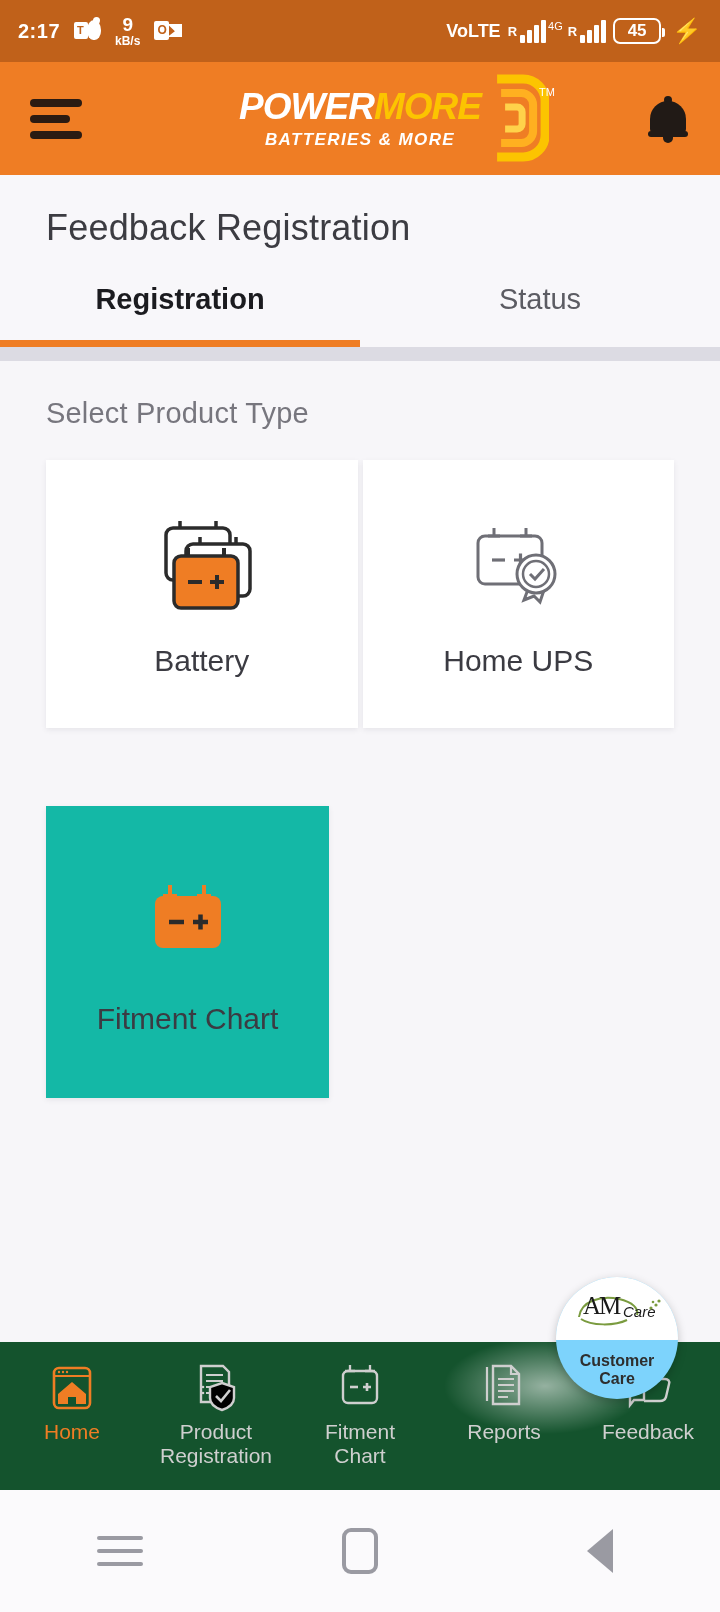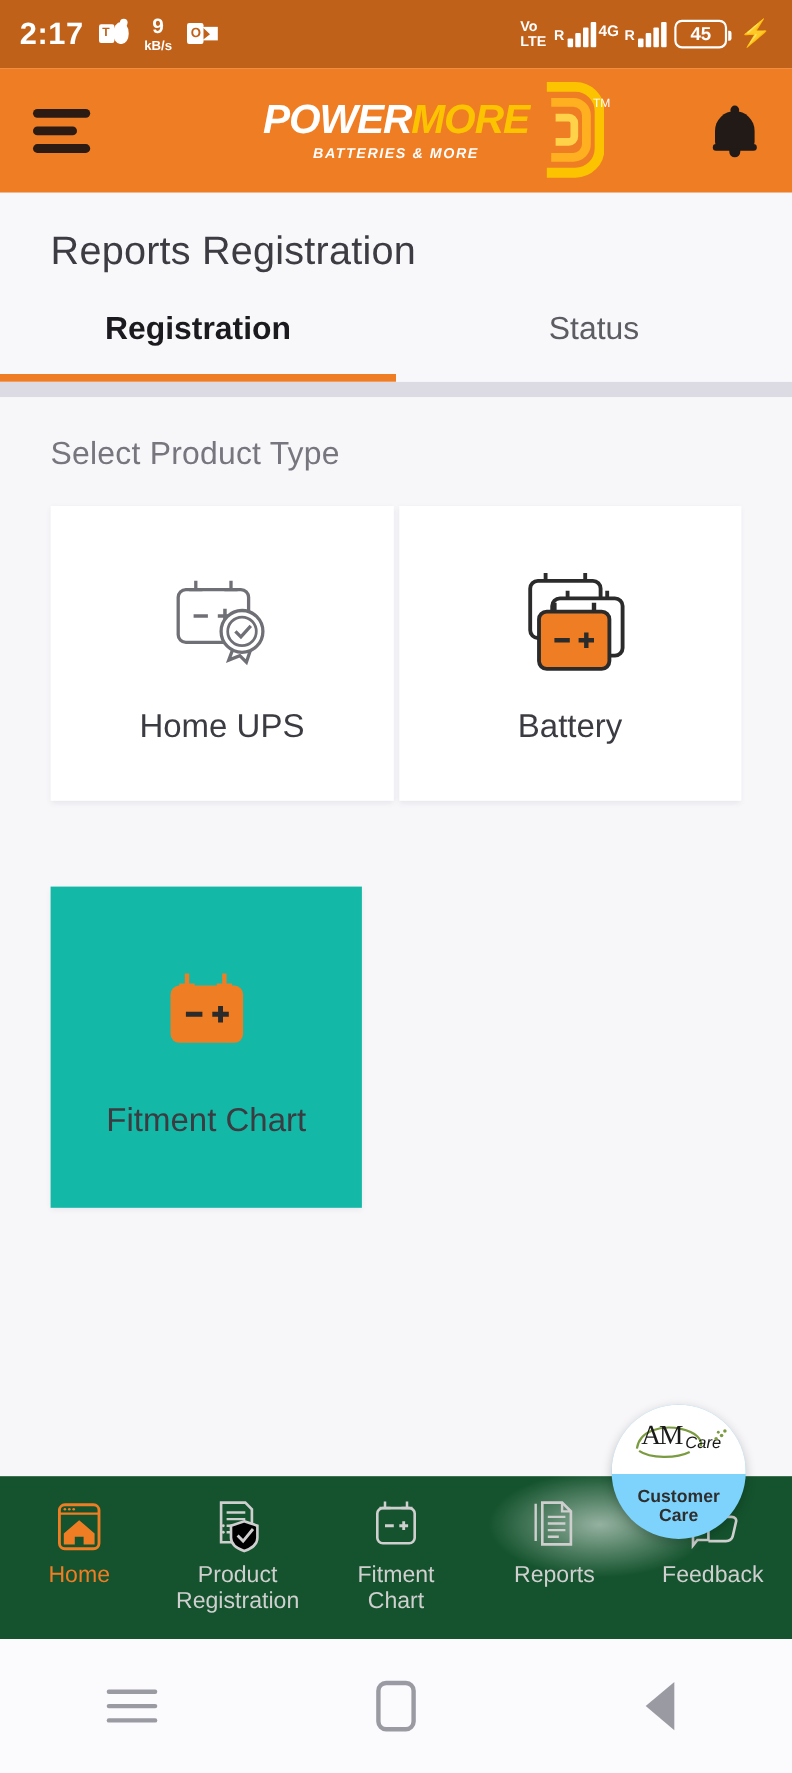--- a/index.html
+++ b/index.html
@@ -11,21 +11,21 @@
     position:relative;
   }
 
   
   .statusbar{
     height:62px; background:#c0611a; color:#fff;
     display:flex; align-items:center; justify-content:space-between;
     padding:0 18px;
   }
   .sb-left{ display:flex; align-items:center; gap:14px; }
-  .sb-time{ font-size:28px; font-weight:700; letter-spacing:.5px; }
+  .sb-time{ font-size:20px; font-weight:700; letter-spacing:.5px; }
   .sb-right{ display:flex; align-items:center; gap:7px; }
 
   .icon-teams{
     width:27px;height:27px;position:relative;display:block;
   }
   .icon-teams .t1{
     position:absolute;left:0;top:4px;width:14px;height:17px;
     background:#fff;border-radius:2px;
   }
   .icon-teams .t1::after{
@@ -53,29 +53,29 @@
   .icon-outlook .ob::after{
     content:"O";position:absolute;left:3px;top:1px;font-size:12px;
     font-weight:700;color:#c0611a;line-height:17px;
   }
   .icon-outlook .oe{
     position:absolute;right:0;top:5px;width:15px;height:13px;
     background:#fff;
     clip-path:polygon(0 0,100% 0,100% 100%,0 100%,50% 55%);
   }
 
-  .volte{ display:flex;flex-direction:column;line-height:1.05;font-size:13px;font-weight:700; }
+  .volte{ display:flex;flex-direction:row;line-height:1.05;font-size:18px;font-weight:700; }
   .sig{ display:flex;align-items:flex-end;gap:2px; }
   .sig .r{ font-size:13px;font-weight:700;margin-right:1px;align-self:center; }
   .sig i{ display:block;width:5px;background:#fff;border-radius:1px; }
   .sig i:nth-of-type(1){ height:8px; }
   .sig i:nth-of-type(2){ height:13px; }
   .sig i:nth-of-type(3){ height:18px; }
   .sig i:nth-of-type(4){ height:23px; }
-  .fourg{ position:relative; font-size:14px; font-weight:700; align-self:flex-start; margin-right:-2px;}
+  .fourg{ position:relative; font-size:11px; font-weight:400; align-self:flex-start; margin-right:-2px;}
   .battery{
     width:48px;height:26px;border:2.5px solid #fff;border-radius:7px;
     display:flex;align-items:center;justify-content:center;
     font-size:17px;font-weight:700;position:relative;
   }
   .battery::after{
     content:"";position:absolute;right:-6px;top:8px;width:3px;height:9px;
     background:#fff;border-radius:0 2px 2px 0;
   }
   .bolt{ font-size:24px;line-height:1;margin-left:4px; }
@@ -94,21 +94,21 @@
 
   .logo{ position:absolute;left:50%;transform:translateX(-50%);display:flex;align-items:center; }
   .logo-text{ position:relative;display:flex;flex-direction:column;align-items:center;z-index:2; }
   .logo-main{
     font-size:37px;font-weight:800;font-style:italic;letter-spacing:-1px;
     line-height:1;white-space:nowrap;
   }
   .logo-main .w{ color:#ffffff; }
   .logo-main .z{ color:#fcc400; }
   .logo-sub{
-    font-size:13px;font-weight:700;font-style:italic;color:#ffffff;
+    font-size:17px;font-weight:700;font-style:italic;color:#ffffff;
     letter-spacing:1.4px;margin-top:5px;
   }
   .logo-swoosh{
     position:absolute;right:-68px;top:50%;transform:translateY(-50%);
     width:96px;height:92px;z-index:1;
   }
   .logo-tm{ position:absolute;right:-74px;top:-2px;font-size:11px;color:#fff;z-index:3; }
 
   .bell{ width:44px;height:48px;position:relative;cursor:pointer; }
   .bell .body{
@@ -296,70 +296,70 @@
 
   <div class="bell">
     <span class="top"></span>
       <span class="body"></span>
       <span class="base"></span>
       <span class="clap"></span>
   </div>
 </div>
 
 <div class="page-head">
-  <div class="page-title">Reports Registration</div>
+  <div class="page-title">Feedback Registration</div>
   <div class="tabs">
     <div class="tab active">Registration</div>
     <div class="tab inactive">Status</div>
   </div>
   <div class="tab-underline">
     <div class="on"></div>
       <div class="off"></div>
   </div>
   <div class="tab-divider"></div>
 </div>
 
 <div class="content">
   <div class="section-label">Select Product Type</div>
 
   <div class="card-row">
+
+    <div class="card">
+      <div class="card-icon">
+        <svg width="104" height="96" viewBox="0 0 104 96">
+          <path d="M30 14 v-7 M66 14 v-7" stroke="#2b2b2b" stroke-width="3.5"></path>
+          <rect x="16" y="14" width="64" height="52" rx="7" fill="#fff" stroke="#2b2b2b" stroke-width="3.5"></rect>
+          <path d="M50 30 v-7 M86 30 v-7" stroke="#2b2b2b" stroke-width="3.5"></path>
+          <rect x="36" y="30" width="64" height="52" rx="7" fill="#fff" stroke="#2b2b2b" stroke-width="3.5"></rect>
+          <path d="M38 42 v-8 M74 42 v-8" stroke="#2b2b2b" stroke-width="4"></path>
+          <rect x="24" y="42" width="64" height="52" rx="7" fill="#ef7d24" stroke="#2b2b2b" stroke-width="3.5"></rect>
+          <path d="M38 68 h14" stroke="#2b2b2b" stroke-width="4"></path>
+          <path d="M60 68 h14 M67 61 v14" stroke="#2b2b2b" stroke-width="4"></path>
+        </svg>
+      </div>
+      <div class="card-label">Battery</div>
+    </div>
 
     <div class="card">
       <div class="card-icon">
         <svg width="100" height="96" viewBox="0 0 100 96">
           <path d="M26 22 v-8 M58 22 v-8" stroke="#6f6f76" stroke-width="3"></path>
           <path d="M20 22 h12 M52 22 h12" stroke="#6f6f76" stroke-width="3"></path>
           <rect x="10" y="22" width="64" height="48" rx="7" fill="none" stroke="#6f6f76" stroke-width="3"></rect>
           <path d="M24 46 h13" stroke="#6f6f76" stroke-width="3.2"></path>
           <path d="M46 46 h13 M52.5 39.5 v13" stroke="#6f6f76" stroke-width="3.2"></path>
           <path d="M62 70 l-6 16 10 -4 6 6 6 -18" fill="#fff" stroke="#6f6f76" stroke-width="3"></path>
           <circle cx="68" cy="60" r="19" fill="#fff" stroke="#6f6f76" stroke-width="3"></circle>
           <circle cx="68" cy="60" r="13" fill="#fff" stroke="#6f6f76" stroke-width="2.5"></circle>
           <path d="M62 60 l5 5 9 -10" fill="none" stroke="#6f6f76" stroke-width="3"></path>
         </svg>
       </div>
       <div class="card-label">Home UPS</div>
     </div>
 
-    <div class="card">
-      <div class="card-icon">
-        <svg width="104" height="96" viewBox="0 0 104 96">
-          <path d="M30 14 v-7 M66 14 v-7" stroke="#2b2b2b" stroke-width="3.5"></path>
-          <rect x="16" y="14" width="64" height="52" rx="7" fill="#fff" stroke="#2b2b2b" stroke-width="3.5"></rect>
-          <path d="M50 30 v-7 M86 30 v-7" stroke="#2b2b2b" stroke-width="3.5"></path>
-          <rect x="36" y="30" width="64" height="52" rx="7" fill="#fff" stroke="#2b2b2b" stroke-width="3.5"></rect>
-          <path d="M38 42 v-8 M74 42 v-8" stroke="#2b2b2b" stroke-width="4"></path>
-          <rect x="24" y="42" width="64" height="52" rx="7" fill="#ef7d24" stroke="#2b2b2b" stroke-width="3.5"></rect>
-          <path d="M38 68 h14" stroke="#2b2b2b" stroke-width="4"></path>
-          <path d="M60 68 h14 M67 61 v14" stroke="#2b2b2b" stroke-width="4"></path>
-        </svg>
-      </div>
-      <div class="card-label">Battery</div>
-    </div>
-
   </div>
 
   <div class="card-row-2">
     <div class="card-single">
       <div class="card-icon">
         <svg width="92" height="88" viewBox="0 0 92 88">
           <path d="M28 20 v-11 M62 20 v-11" stroke="#ef7d24" stroke-width="4"></path>
           <path d="M21 20 h14 M55 20 h14" stroke="#ef7d24" stroke-width="4"></path>
           <rect x="13" y="20" width="66" height="52" rx="8" fill="#ef7d24"></rect>
           <path d="M27 46 h15" stroke="#2b2b2b" stroke-width="4.5"></path>

